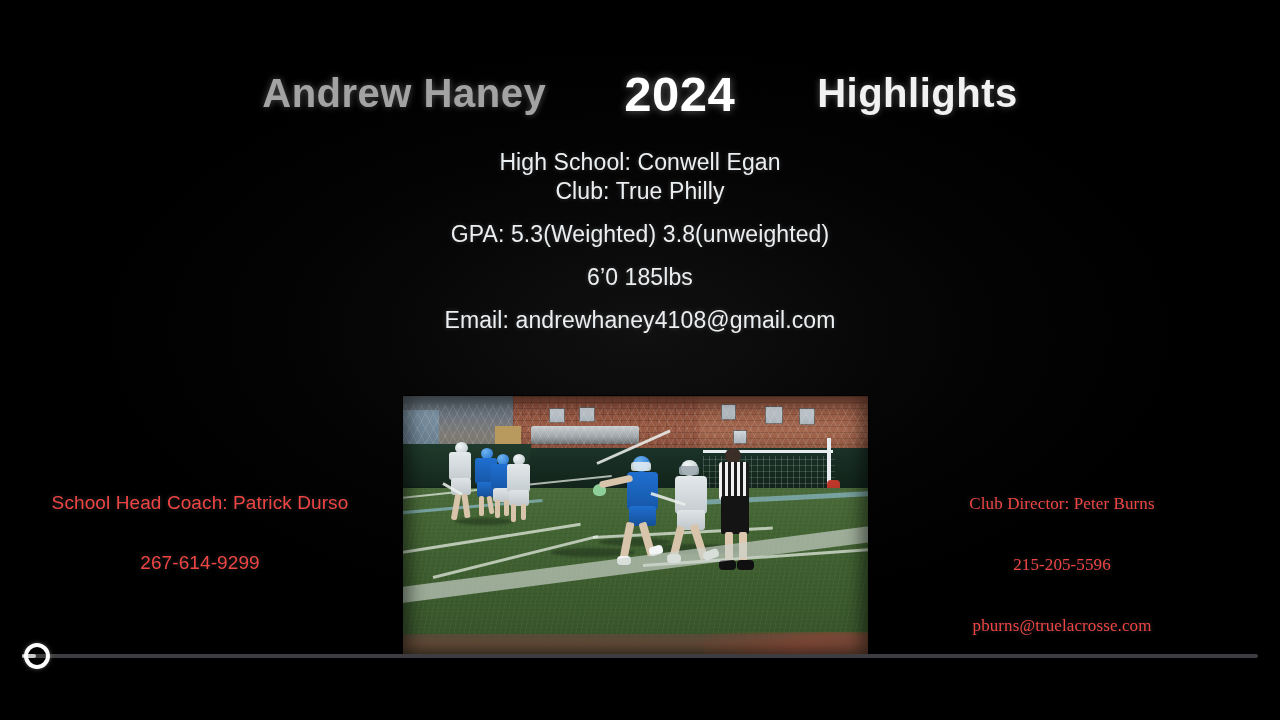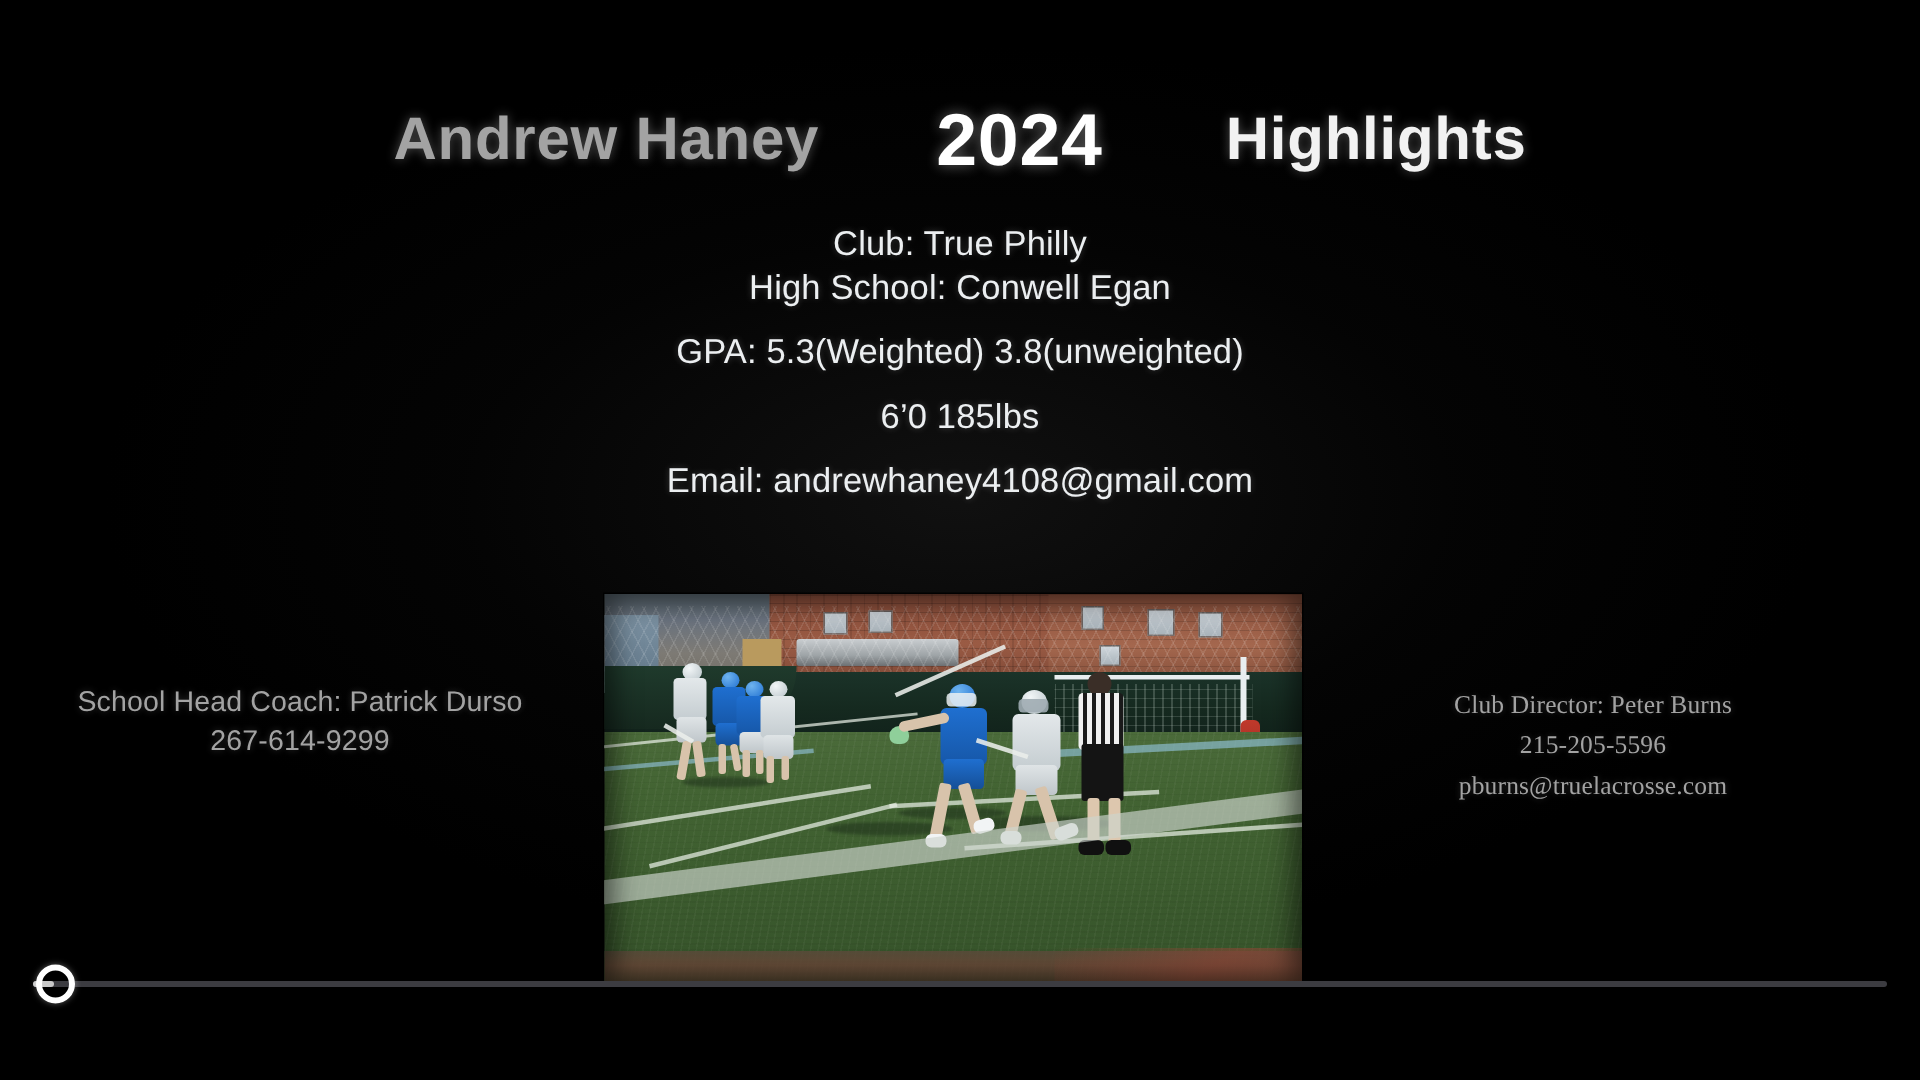--- a/index.html
+++ b/index.html
@@ -257,27 +257,28 @@
     text-align: center;
   }
   #coach-right {
     position: absolute;
     left: 880px;
     top: 456px;
     width: 364px;
     text-align: center;
   }
   .contact-line {
-    color: #a3a3a3;
+    color: #ef4444;
     font-size: 19px;
     font-weight: 400;
     line-height: 26px;
     letter-spacing: 0.1px;
     text-shadow: 0 0 5px rgba(255,255,255,0.20);
     white-space: nowrap;
+    margin-top: 34px;
   }
   #coach-right .contact-line { font-size: 17px; line-height: 27px; font-family: Liberation Serif, serif; }
 
   
   #controls {
     position: absolute;
     left: 0;
     bottom: 0;
     width: 1280px;
     height: 92px;
@@ -324,22 +325,22 @@
 
     <div id="title-row">
       <span class="title-name">Andrew Haney</span>
       <span class="title-year">2024</span>
       <span class="title-highlights">Highlights</span>
     </div>
 
     <div id="info-block">
 
       <div class="info-group">
+        <div class="info-line">High School: Conwell Egan</div>
         <div class="info-line">Club: True Philly</div>
-        <div class="info-line">High School: Conwell Egan</div>
       </div>
 
       <div class="info-group">
         <div class="info-line">GPA: 5.3(Weighted) 3.8(unweighted)</div>
       </div>
 
       <div class="info-group">
         <div class="info-line">6’0 185lbs</div>
       </div>
 

